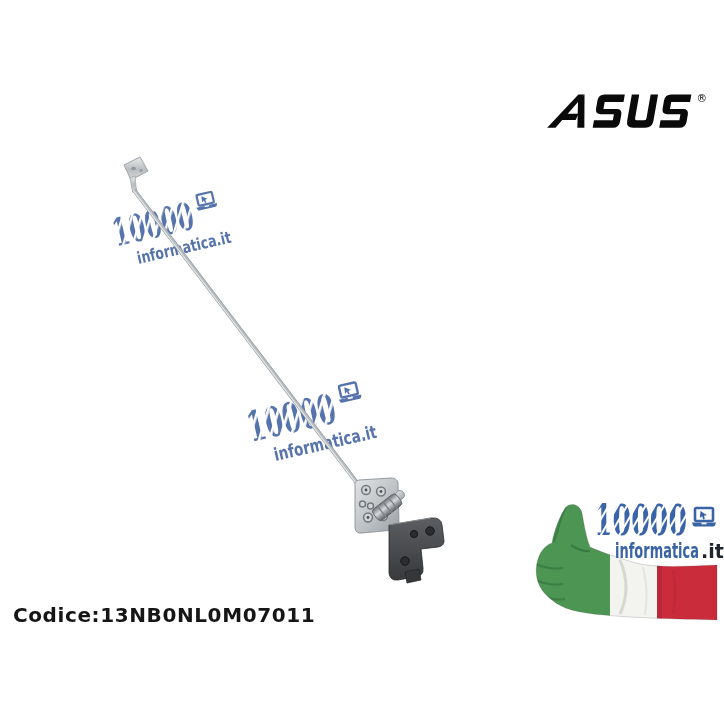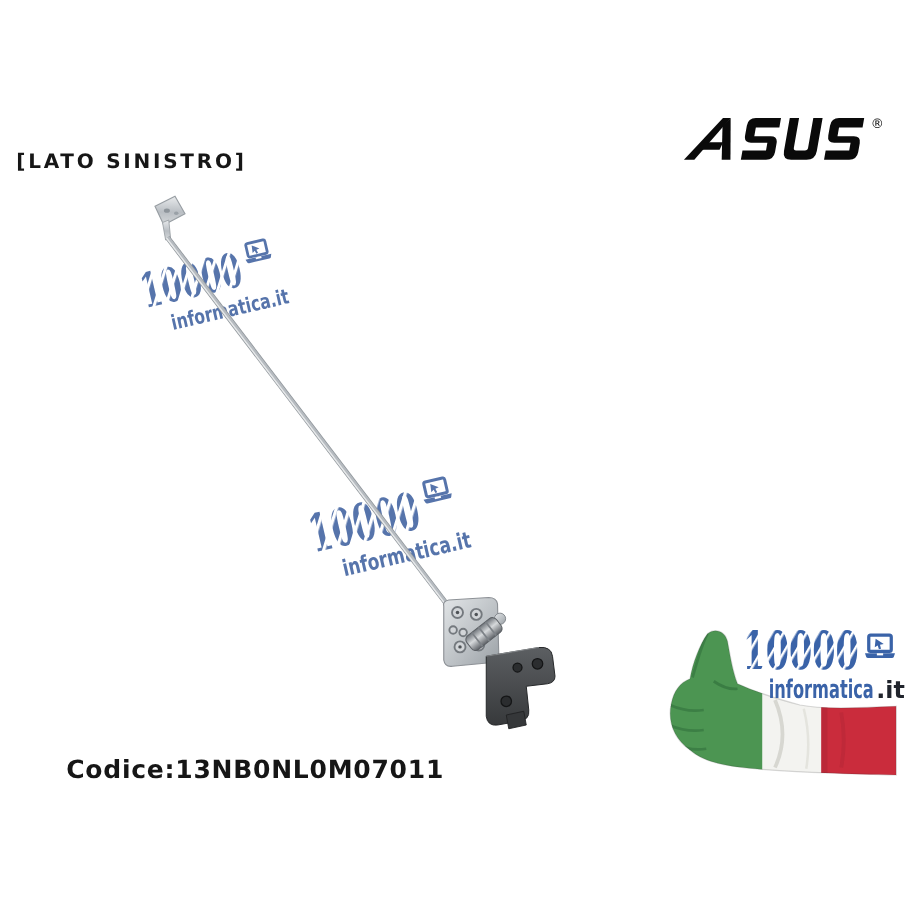--- a/index.html
+++ b/index.html
@@ -8,37 +8,36 @@
     font-family:"DejaVu Sans","Liberation Sans",sans-serif;
   }
   .side-label {
     position:absolute; left:13px; top:119px;
     font-size:16px; font-weight:700; letter-spacing:2.2px;
     color:var(--text-black,#161616); white-space:nowrap;
   }
   .code-label {
     position:absolute; left:13px; top:603px;
     font-size:20px; font-weight:700; letter-spacing:0.6px;
-    color:var(--text-black,#161616); white-space:nowrap;margin-left:40px;
+    color:var(--text-black,#161616); white-space:nowrap;
   }
   .asus { position:absolute; left:546px; top:92px; width:162px; height:40px; }
   .wm { position:absolute; opacity:0.93; }
   .wm1 { left:113px; top:198px; width:152px; height:76px; transform:rotate(-13deg); transform-origin:40px 40px; }
   .wm2 { left:247px; top:390px; width:166px; height:83px; transform:rotate(-13deg); transform-origin:40px 40px; }
   .hinge { position:absolute; left:0; top:0; width:724px; height:724px; }
   .hand { position:absolute; left:523px; top:492px; width:201px; height:138px; }
   .wm-num, .badge-num { font-family:"DejaVu Serif","Liberation Serif",serif; font-weight:bold; }
   .wm-domain, .badge-domain, .badge-tld { font-family:"DejaVu Sans","Liberation Sans",sans-serif; font-weight:bold; }
 </style>
 </head>
 <body>
 
 <div class="canvas">
 
-  <div class="side-label">[LATO SINISTRO]</div>
 
   <svg class="asus" viewBox="0 0 185 44" role="img" aria-label="ASUS">
     <g transform="translate(8,2) skewX(-10)" fill="var(--asus-black,#0a0a0a)">
 
       <path d="M36,0 L29,0 L0,38 L9.5,38 Z"></path>
       <path d="M36,0 L42.5,38 L34.5,38 L29.8,7 Z"></path>
       <path d="M15.5,22 L33,22 L31,29 L10,29 Z"></path>
 
       <path transform="translate(52,0)" d="M30,0 L7,0 Q0,0 0,7 L0,16 Q0,22.5 6.5,22.5 L21.5,22.5 L21.5,29.5 L0,29.5 L0,38 L23,38 Q30,38 30,31 L30,23 Q30,16.5 23.5,16.5 L8.5,16.5 L8.5,8.5 L30,8.5 Z"></path>
 

